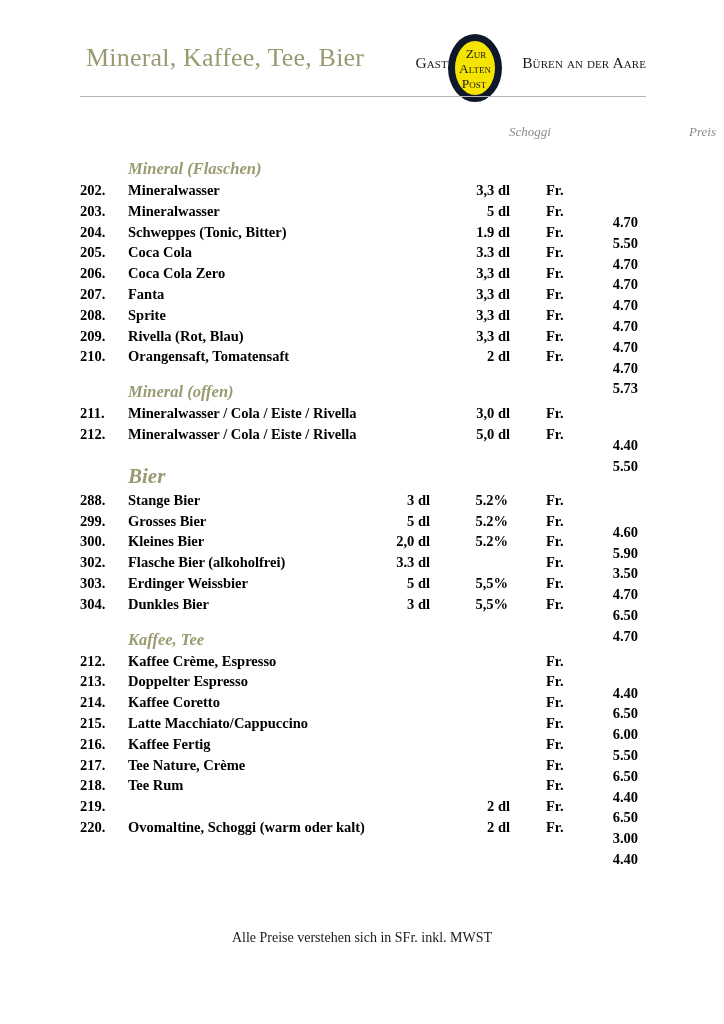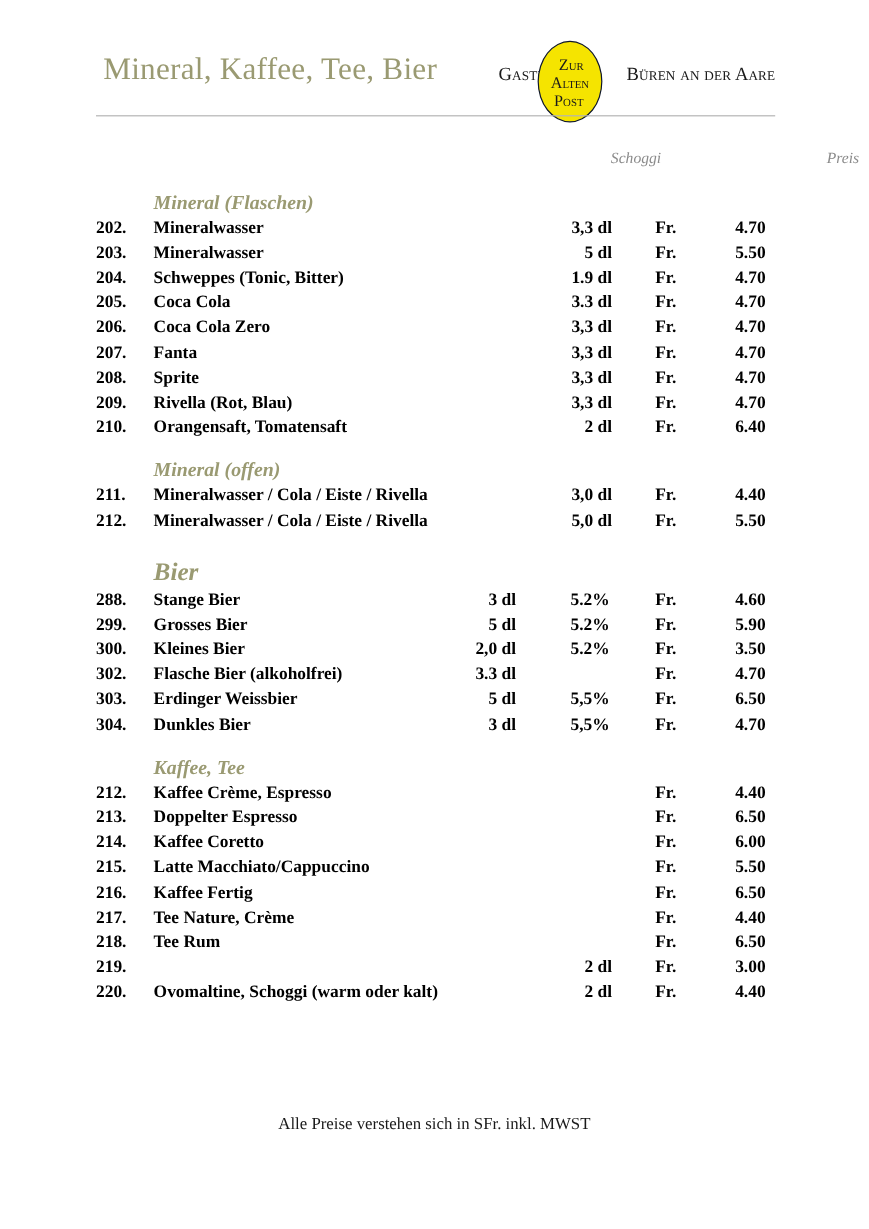--- a/index.html
+++ b/index.html
@@ -54,21 +54,21 @@
   .venue-right { margin-left: 4px; }
 
   .logo {
     position: absolute;
     left: 368px;
     top: -2px;
     width: 54px;
     height: 68px;
     border-radius: 50% / 50%;
     background: #f5e400;
-    border: 1px solid #0f172a;
+    border: 7px solid #0f172a;
     box-sizing: border-box;
   }
   .logo-text {
     position: absolute;
     inset: 0;
     display: flex;
     flex-direction: column;
     align-items: center;
     justify-content: center;
     gap: 0px;
@@ -165,20 +165,21 @@
     position: absolute;
     left: 466px;
     width: 34px;
     text-align: left;
   }
   .r-price {
     position: absolute;
     left: 500px;
     width: 58px;
     text-align: right;
+    margin-top: 32px;
   }
 
   
   .footer-note {
     position: absolute;
     left: 0;
     right: 0;
     top: 929px;
     text-align: center;
     font-size: 14px;
@@ -271,21 +272,21 @@
           <div class="r-name">Rivella (Rot, Blau)</div>
           <div class="r-vol">3,3 dl</div>
           <div class="r-cur">Fr.</div>
           <div class="r-price">4.70</div>
         </div>
         <div class="row">
           <div class="r-num">210.</div>
           <div class="r-name">Orangensaft, Tomatensaft</div>
           <div class="r-vol">2 dl</div>
           <div class="r-cur">Fr.</div>
-          <div class="r-price">6.40</div>
+          <div class="r-price">5.73</div>
         </div>
       </div>
       <div class="section gap-before">
         <div class="section-title">Mineral (offen)</div>
         <div class="row">
           <div class="r-num">211.</div>
           <div class="r-name">Mineralwasser / Cola / Eiste / Rivella</div>
           <div class="r-vol">3,0 dl</div>
           <div class="r-cur">Fr.</div>
           <div class="r-price">4.40</div>

